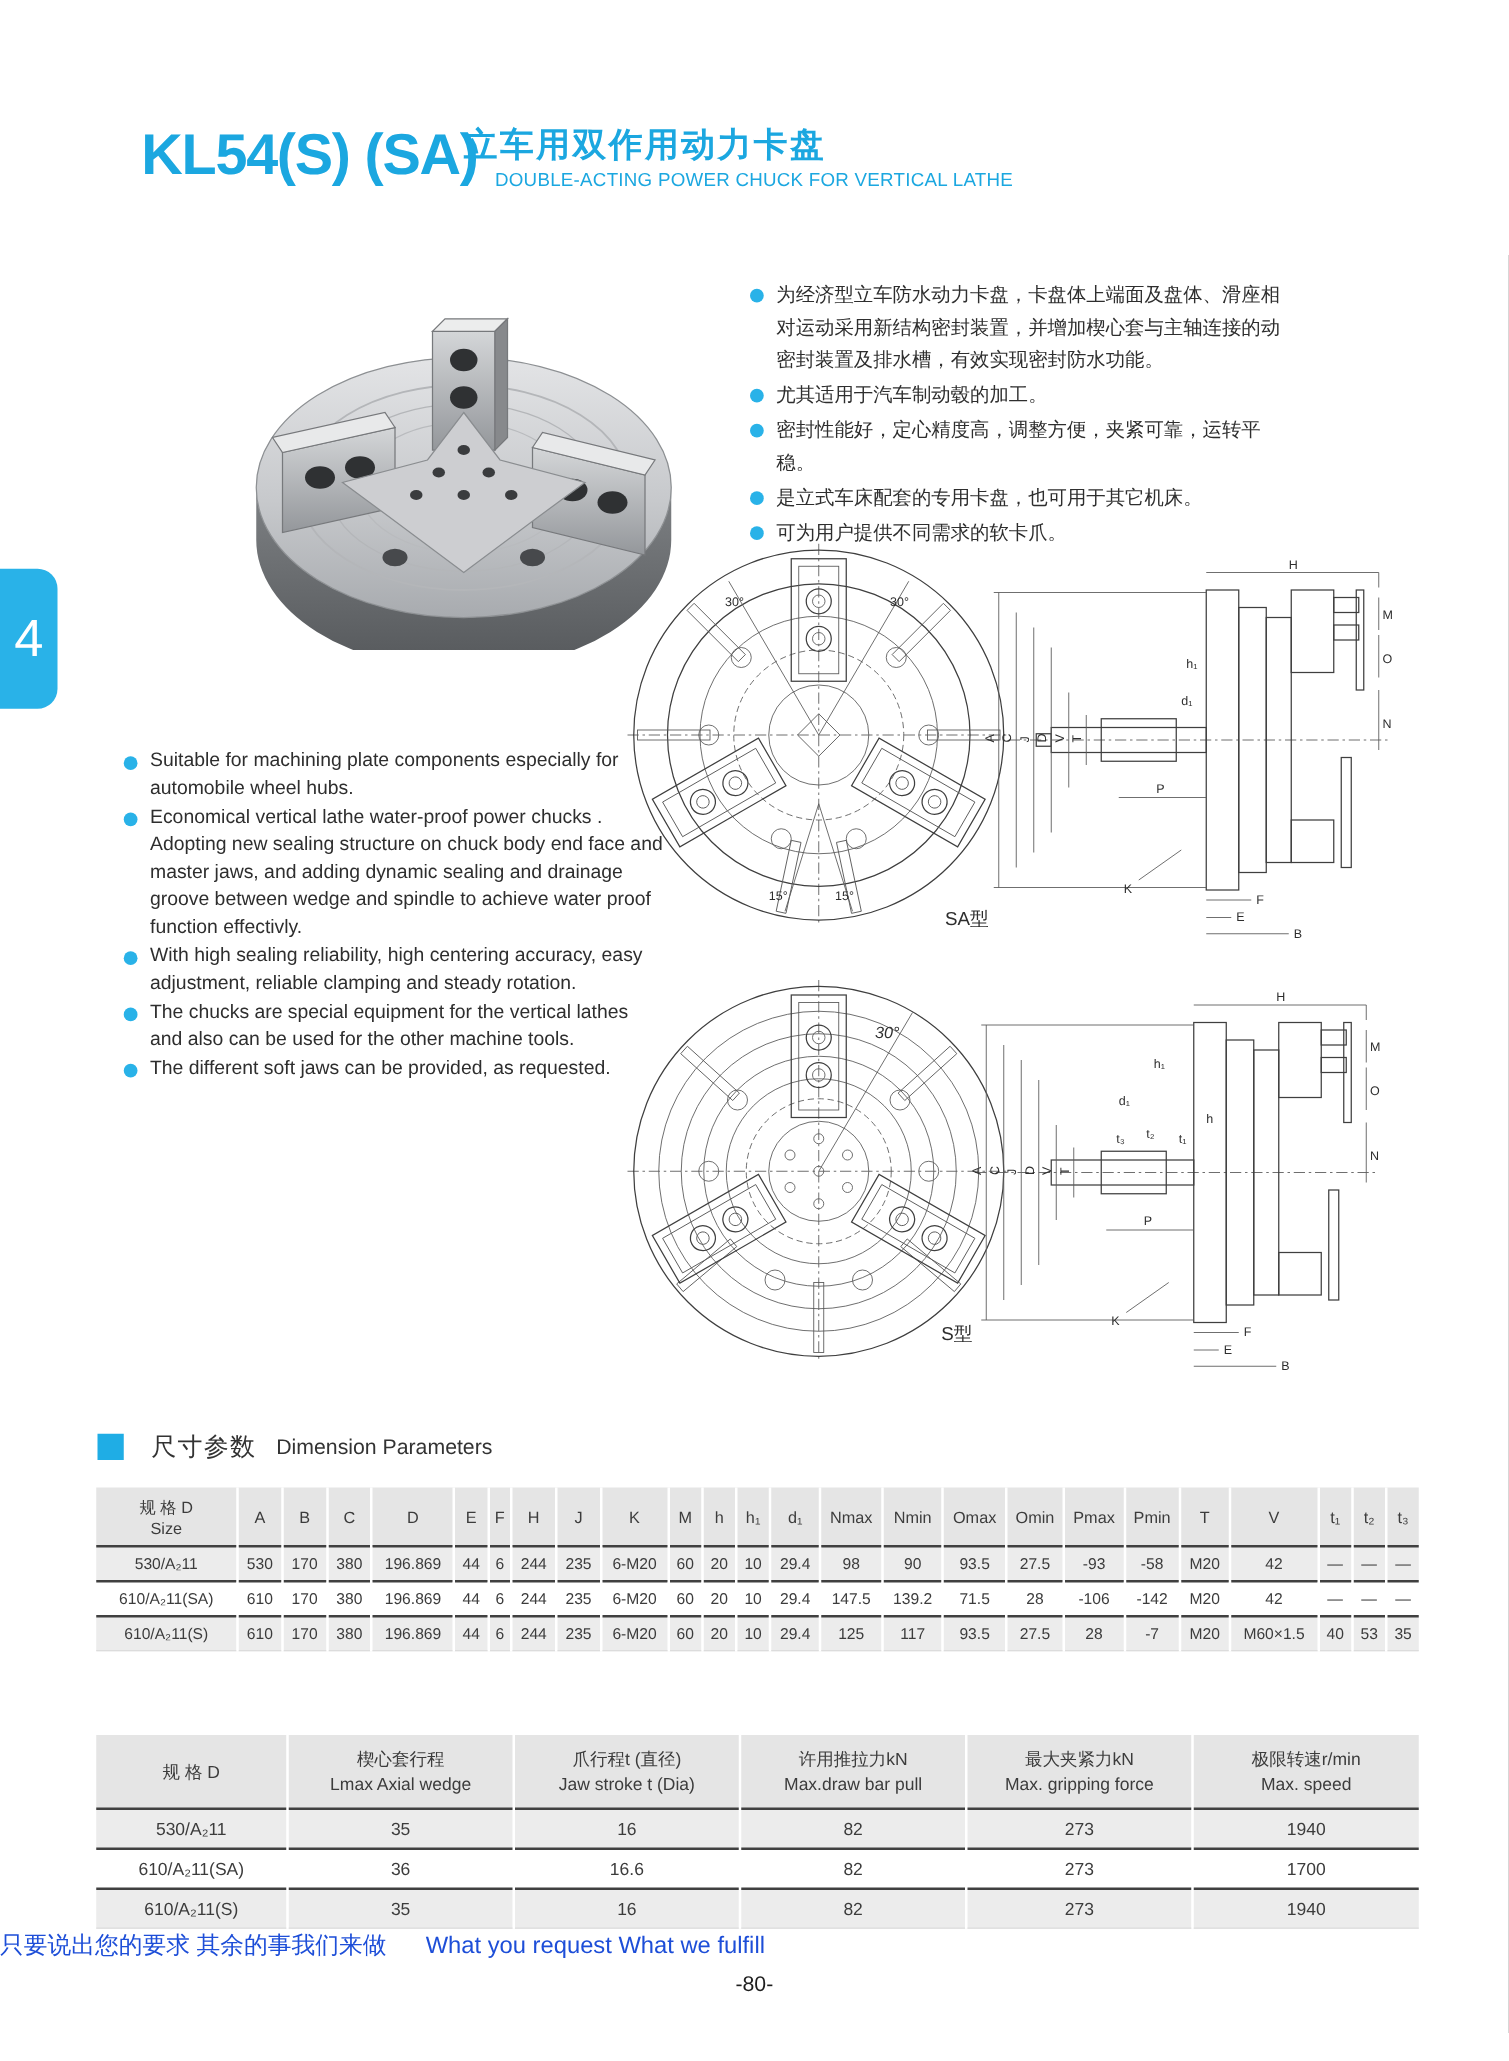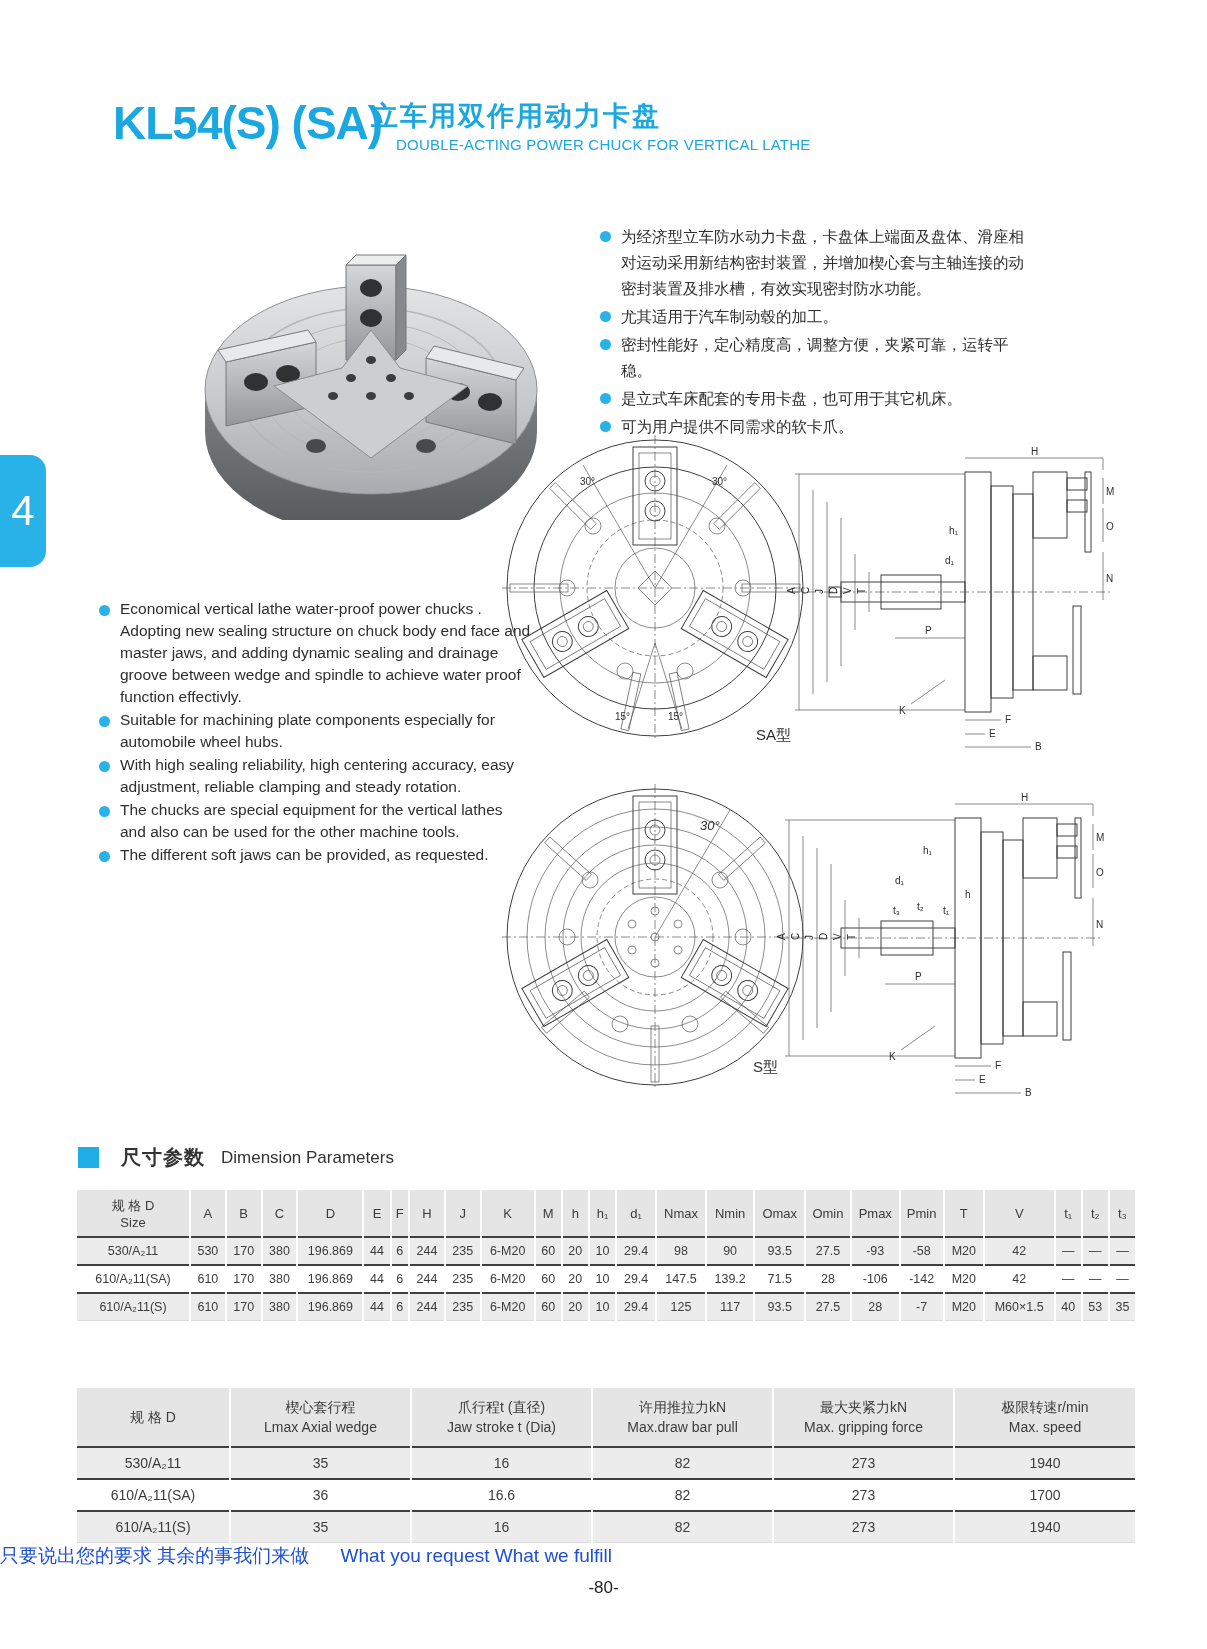--- a/index.html
+++ b/index.html
@@ -33,21 +33,21 @@
   svg .ln{stroke:#3f3f3f;fill:none;stroke-width:1;}
   svg .thin{stroke:#5a5a5a;fill:none;stroke-width:.7;}
   svg .dash{stroke-dasharray:9 3 2 3;}
   svg .dsh2{stroke-dasharray:5 3;}
   svg text{fill:#2e2e2e;font-family:"Liberation Sans",sans-serif;}
   .dimtxt{font-size:10px;}
 
   
   .sec-title{position:absolute;display:flex;align-items:center;}
   .sec-title .sq{width:21px;height:21px;background:#1fadе5;background:#1fade5;margin-right:22px;}
-  .sec-title .zh{font-size:20px;font-weight:bold;color:#333;margin-right:16px;letter-spacing:1px;}
+  .sec-title .zh{font-size:20px;font-weight:normal;color:#333;margin-right:16px;letter-spacing:1px;}
   .sec-title .en{font-size:17px;color:#333;}
 
   
   table{border-collapse:collapse;}
   th,td{text-align:center;vertical-align:middle;color:#3c3c3c;border-left:2px solid #fff;}
   th:first-child,td:first-child{border-left:none;}
   thead tr{background:#e5e5e5;}
   thead th{font-weight:normal;white-space:pre-line;}
   tbody tr{border-top:2px solid #404040;}
   tbody td{white-space:nowrap;}
@@ -152,25 +152,25 @@
       </li>
     <li>
         <span class="dot"></span>
         <span>可为用户提供不同需求的软卡爪。</span>
       </li>
   </ul>
 
   <ul class="feat feat-en">
     <li>
         <span class="dot"></span>
+        <span>Suitable for machining plate components especially for automobile wheel hubs.</span>
+      </li>
+    <li>
+        <span class="dot"></span>
         <span>Economical vertical lathe water-proof power chucks . Adopting new sealing structure on chuck body end face and master jaws, and adding dynamic sealing and drainage groove between wedge and spindle to achieve water proof function effectivly.</span>
-      </li>
-    <li>
-        <span class="dot"></span>
-        <span>Suitable for machining plate components especially for automobile wheel hubs.</span>
       </li>
     <li>
         <span class="dot"></span>
         <span>With high sealing reliability, high centering accuracy, easy adjustment, reliable clamping and steady rotation.</span>
       </li>
     <li>
         <span class="dot"></span>
         <span>The chucks are special equipment for the vertical lathes and also can be used for the other machine tools.</span>
       </li>
     <li>

